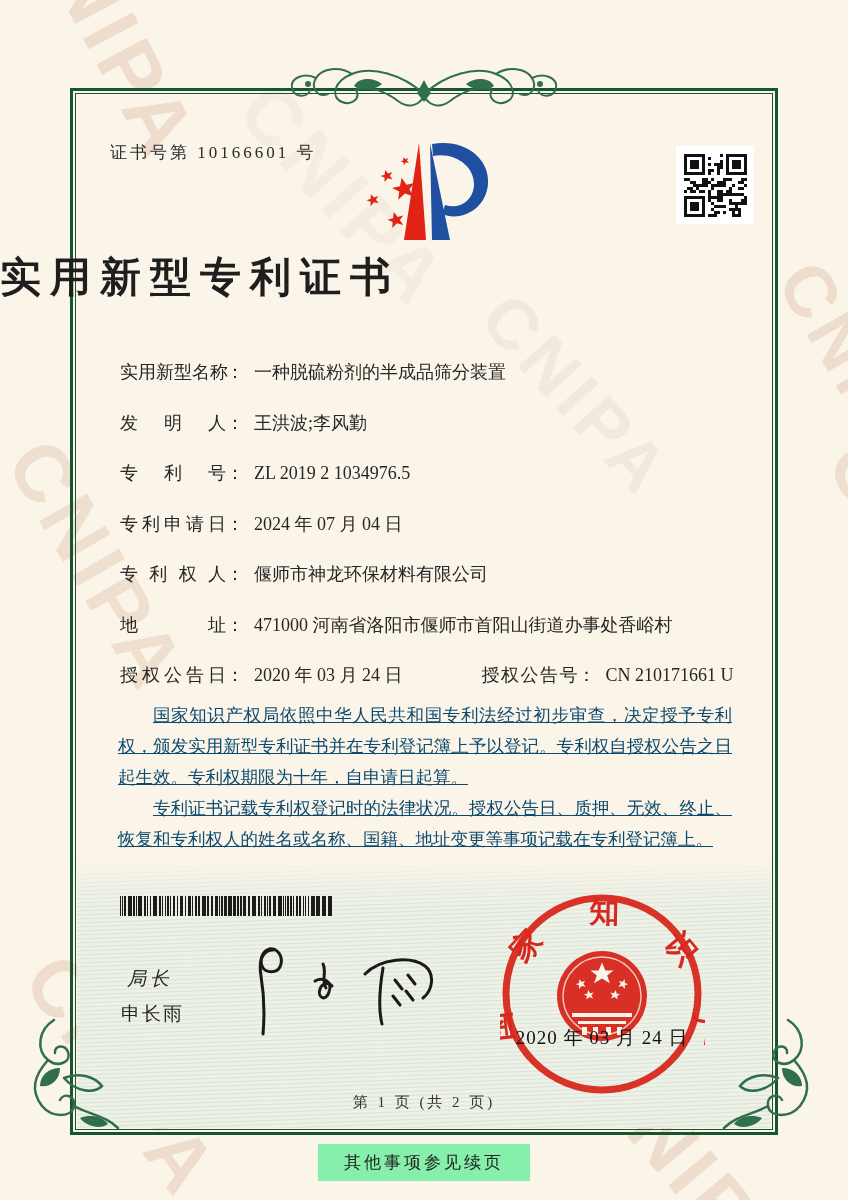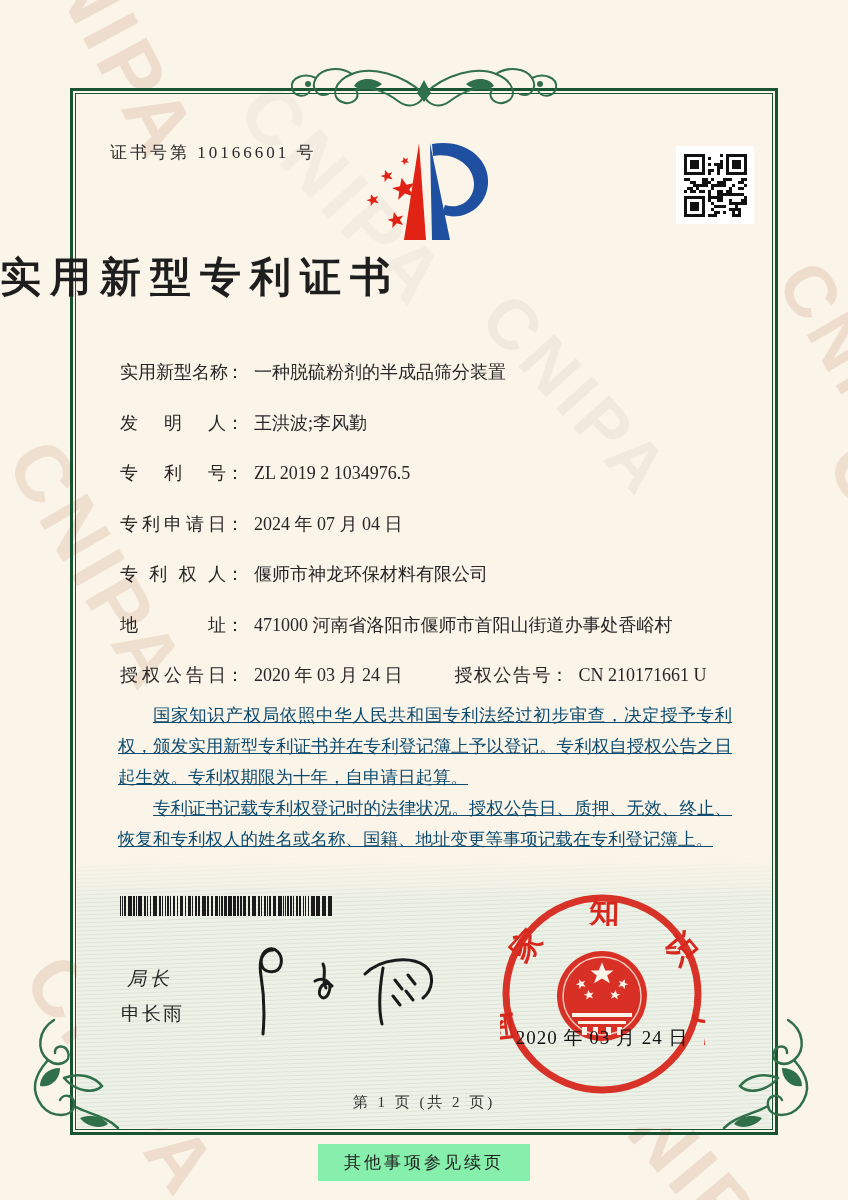--- a/index.html
+++ b/index.html
@@ -37,21 +37,21 @@
           display:flex;align-items:center;justify-content:center;}
 
   .title{position:absolute;left:0;top:250px;width:100%;text-align:left;
          font-size:41px;font-weight:bold;letter-spacing:9px;color:#1e1e1e;}
 
   .fields{position:absolute;left:120px;top:360px;width:620px;font-size:18px;}
   .field{margin-bottom:26.5px;white-space:nowrap;}
   .flabel{display:inline-block;width:106px;text-align:justify;text-align-last:justify;
           vertical-align:bottom;}
   .fcolon{margin-right:10px;}
-  .fgroup2{margin-left:52px;}
+  .fgroup2{margin-left:79px;}
   .fgroup2 .flabel{width:96px;}
 
   .body-text{position:absolute;left:118px;right:116px;top:700px;font-size:17.5px;
              line-height:31px;text-align:justify;color:#0c4a6e;text-decoration:underline;}
   .body-text p{margin:0;text-indent:2em;}
 
   .barcode-wrap{position:absolute;left:120px;top:896px;}
 
   .official-title{position:absolute;left:127px;top:966px;font-size:19px;letter-spacing:4px;font-style:italic;}
   .official-name{position:absolute;left:121px;top:1001px;font-size:19px;letter-spacing:2px;}

